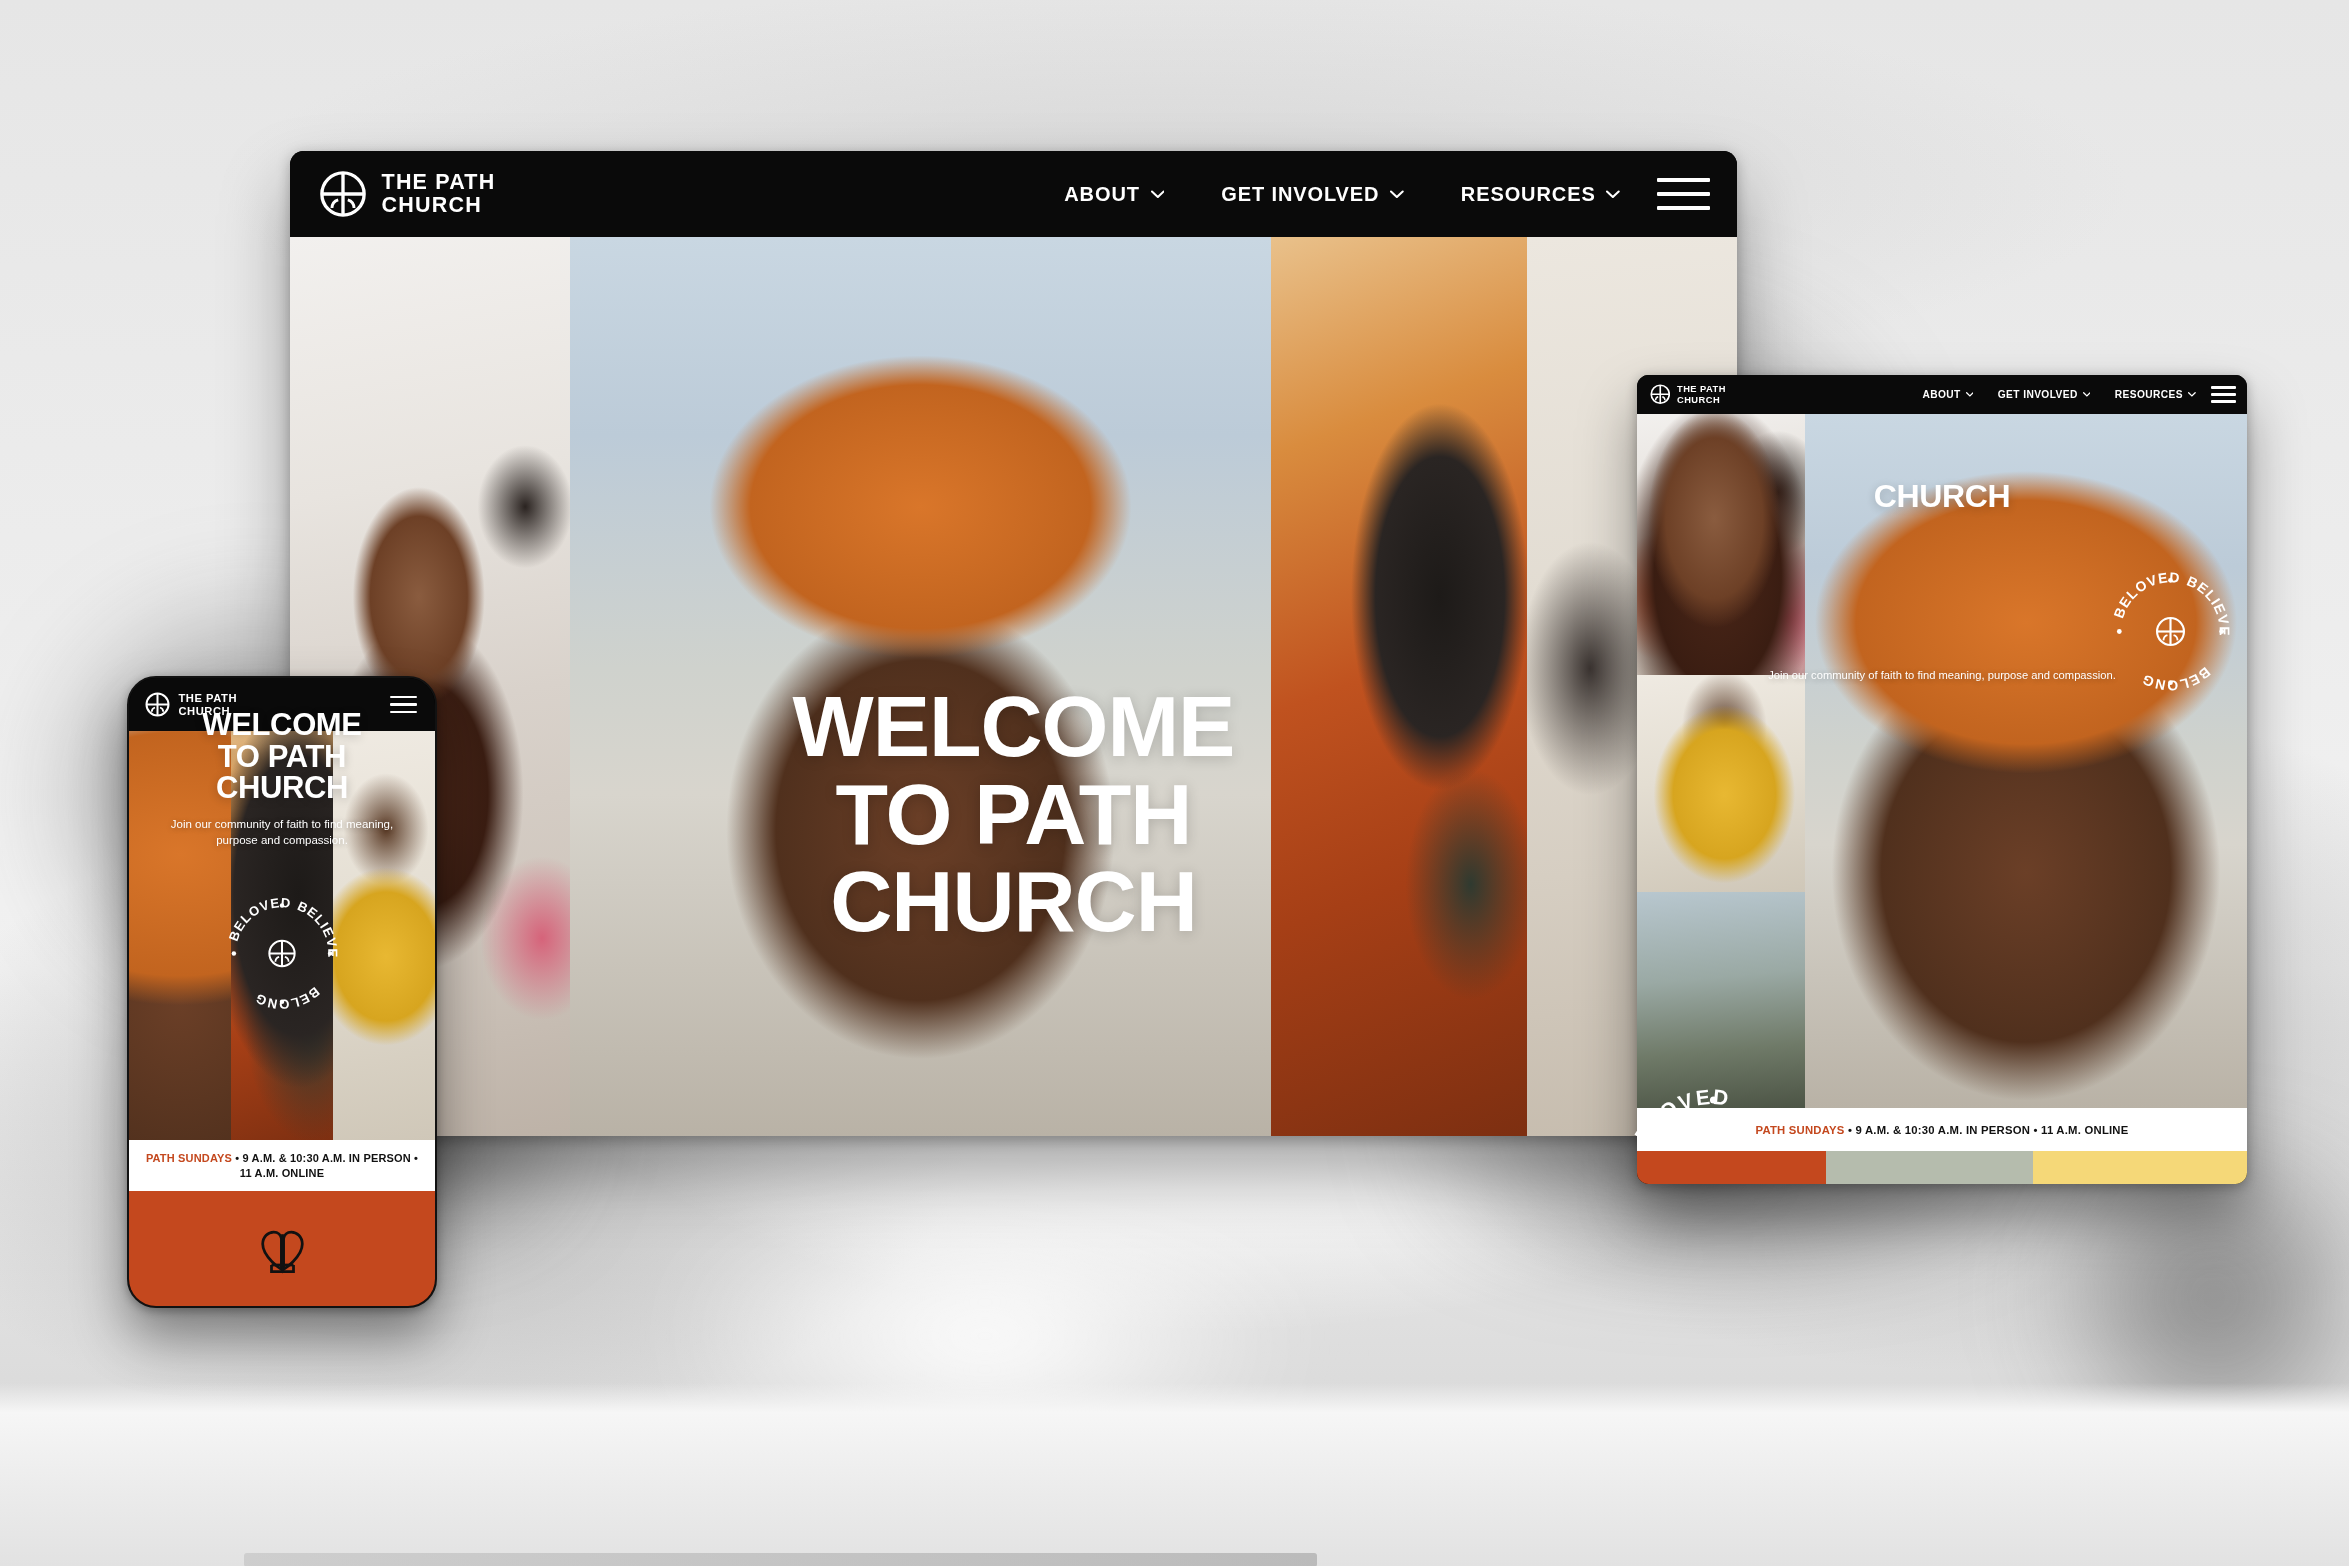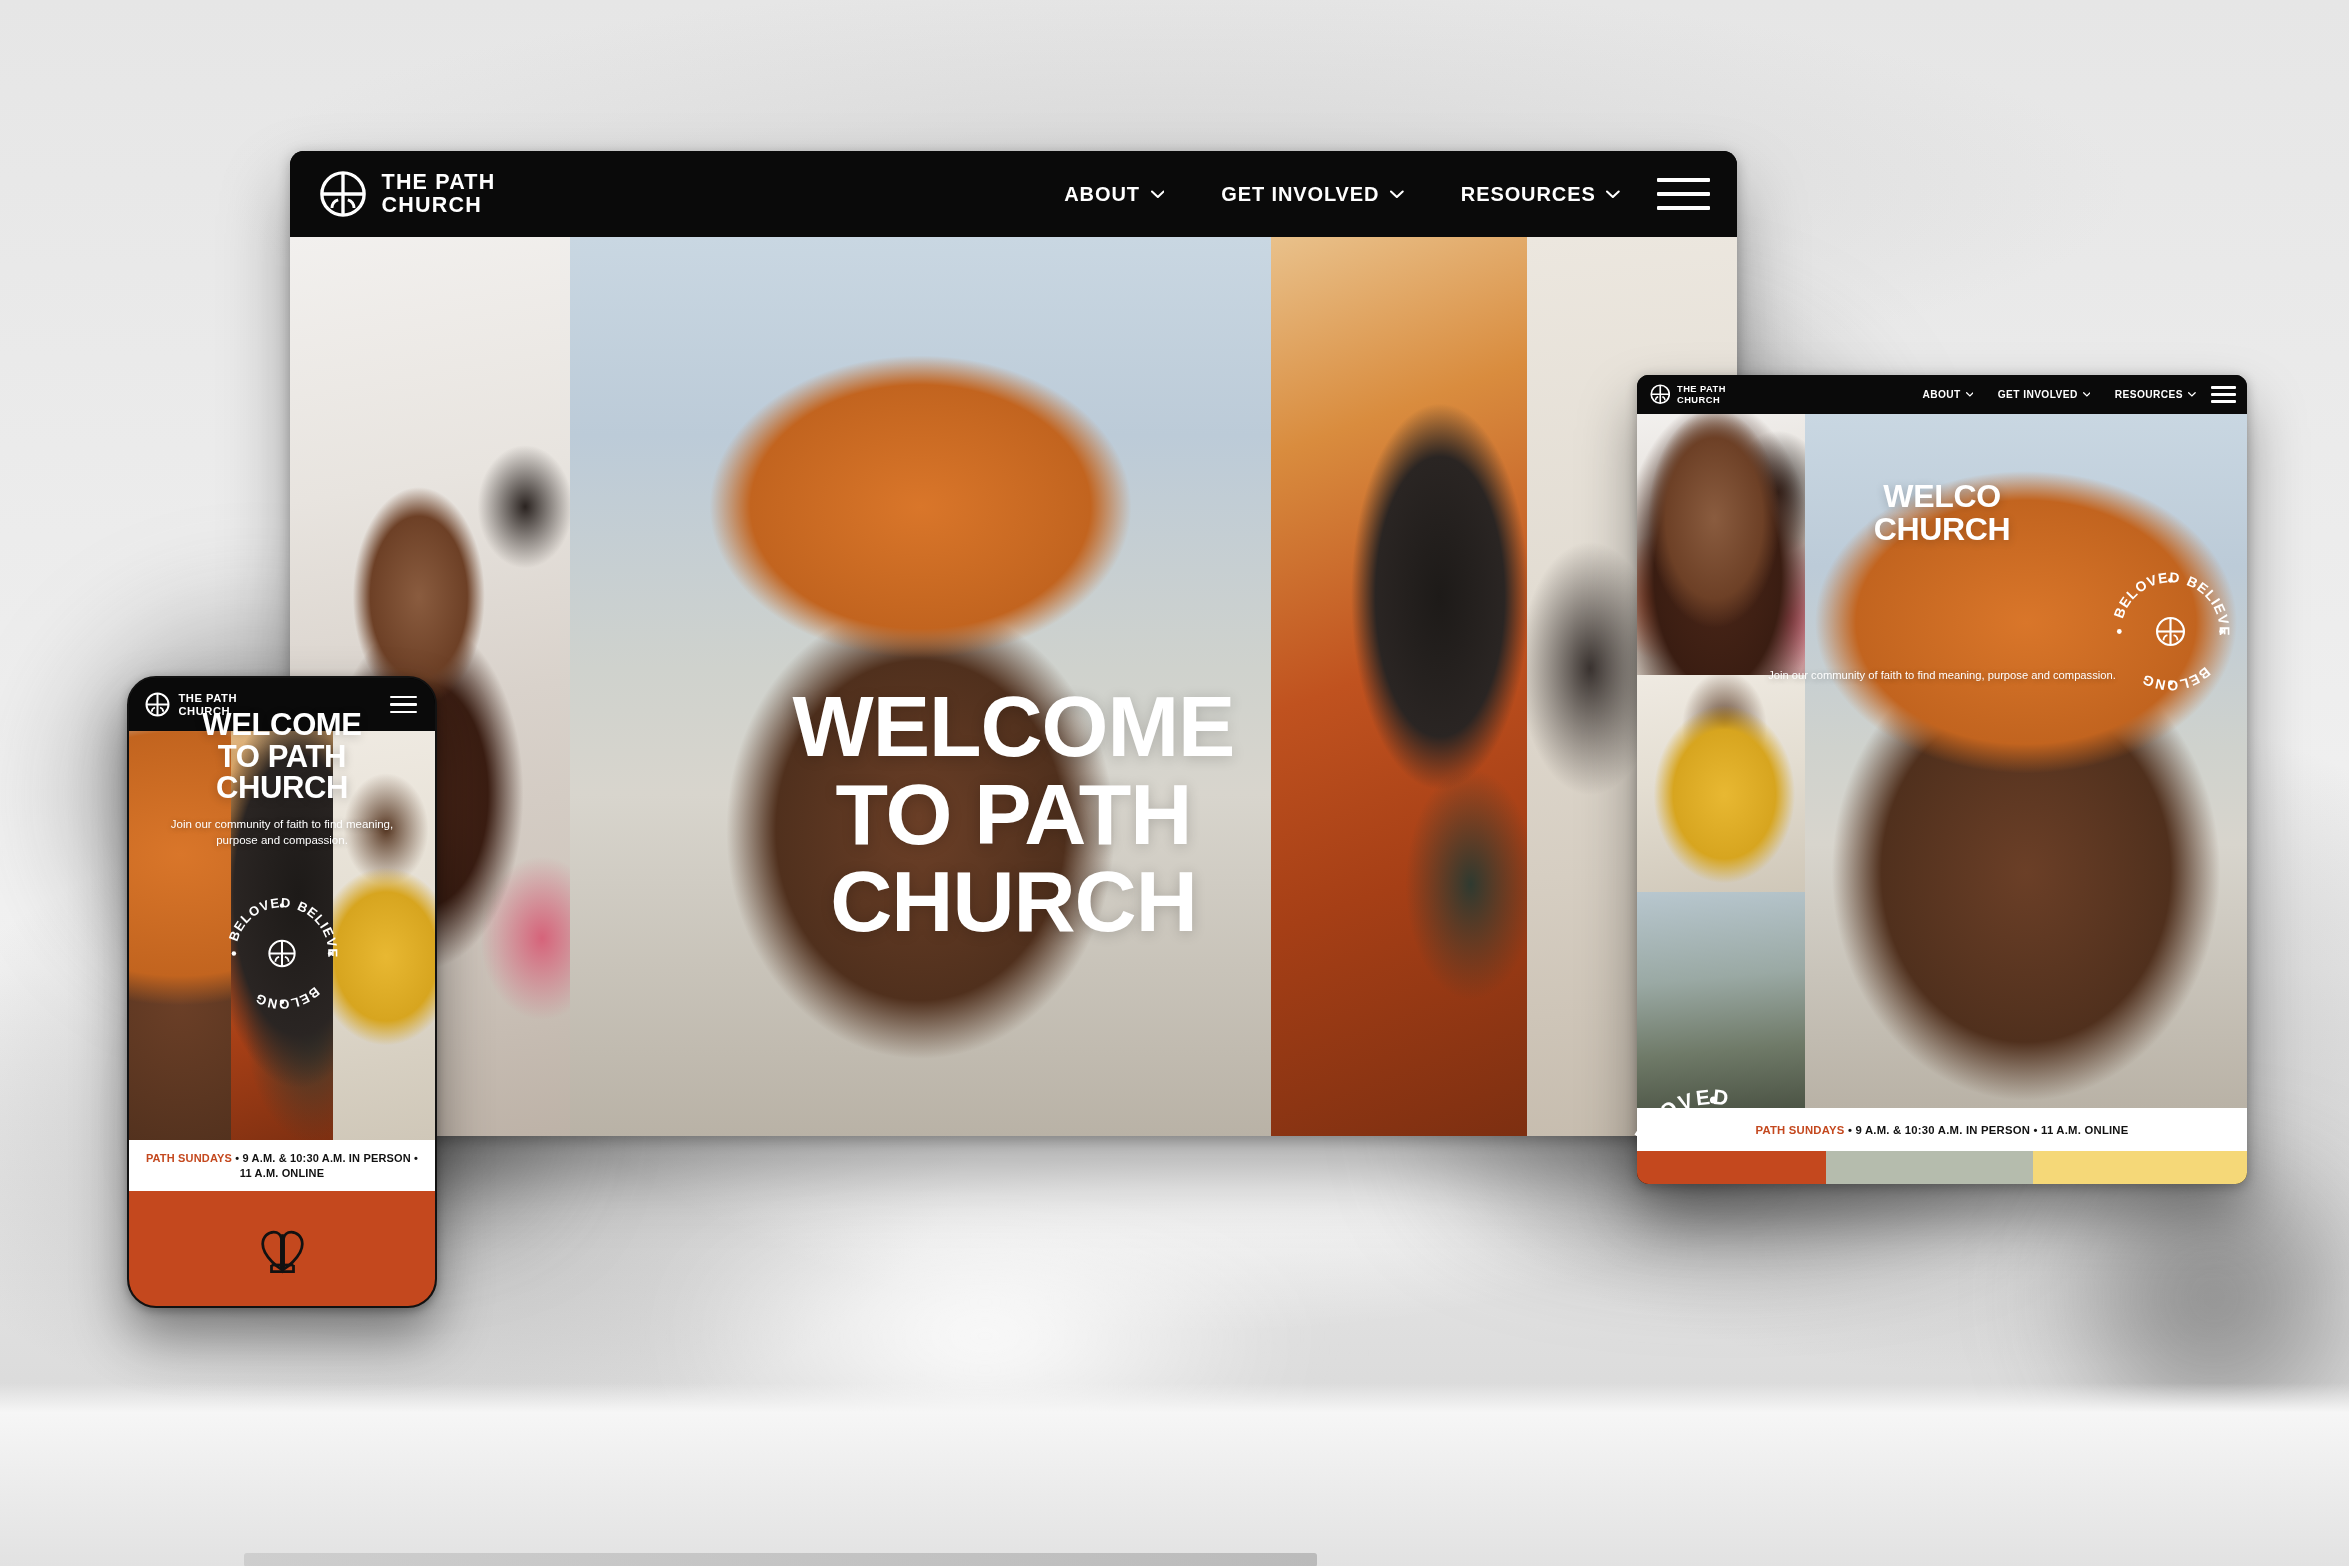--- a/index.html
+++ b/index.html
@@ -344,21 +344,20 @@
       <div class="t-l3">
           <div class="ph-nature"></div>
         </div>
     </div>
     <div class="t-col-main">
         <div class="ph-portrait"></div>
       </div>
   </div>
 
   <h1 class="t-headline">
-    <div>WELCO</div>
     <div>CHURCH</div>
   </h1>
   <p class="t-sub">Join our community of faith to find meaning, purpose and compassion.</p>
 
   <svg class="t-badge" viewBox="0 0 200 200">
     <defs>
       <path id="tArc1" d="M100,100 m-74,0 a74,74 0 0,1 148,0" fill="none"></path>
       <path id="tArc2" d="M100,100 m74,0 a74,74 0 0,1 -148,0" fill="none"></path>
     </defs>
     <text fill="#fff" font-family="Liberation Sans, sans-serif" font-size="21" font-weight="700" letter-spacing="1.5">

